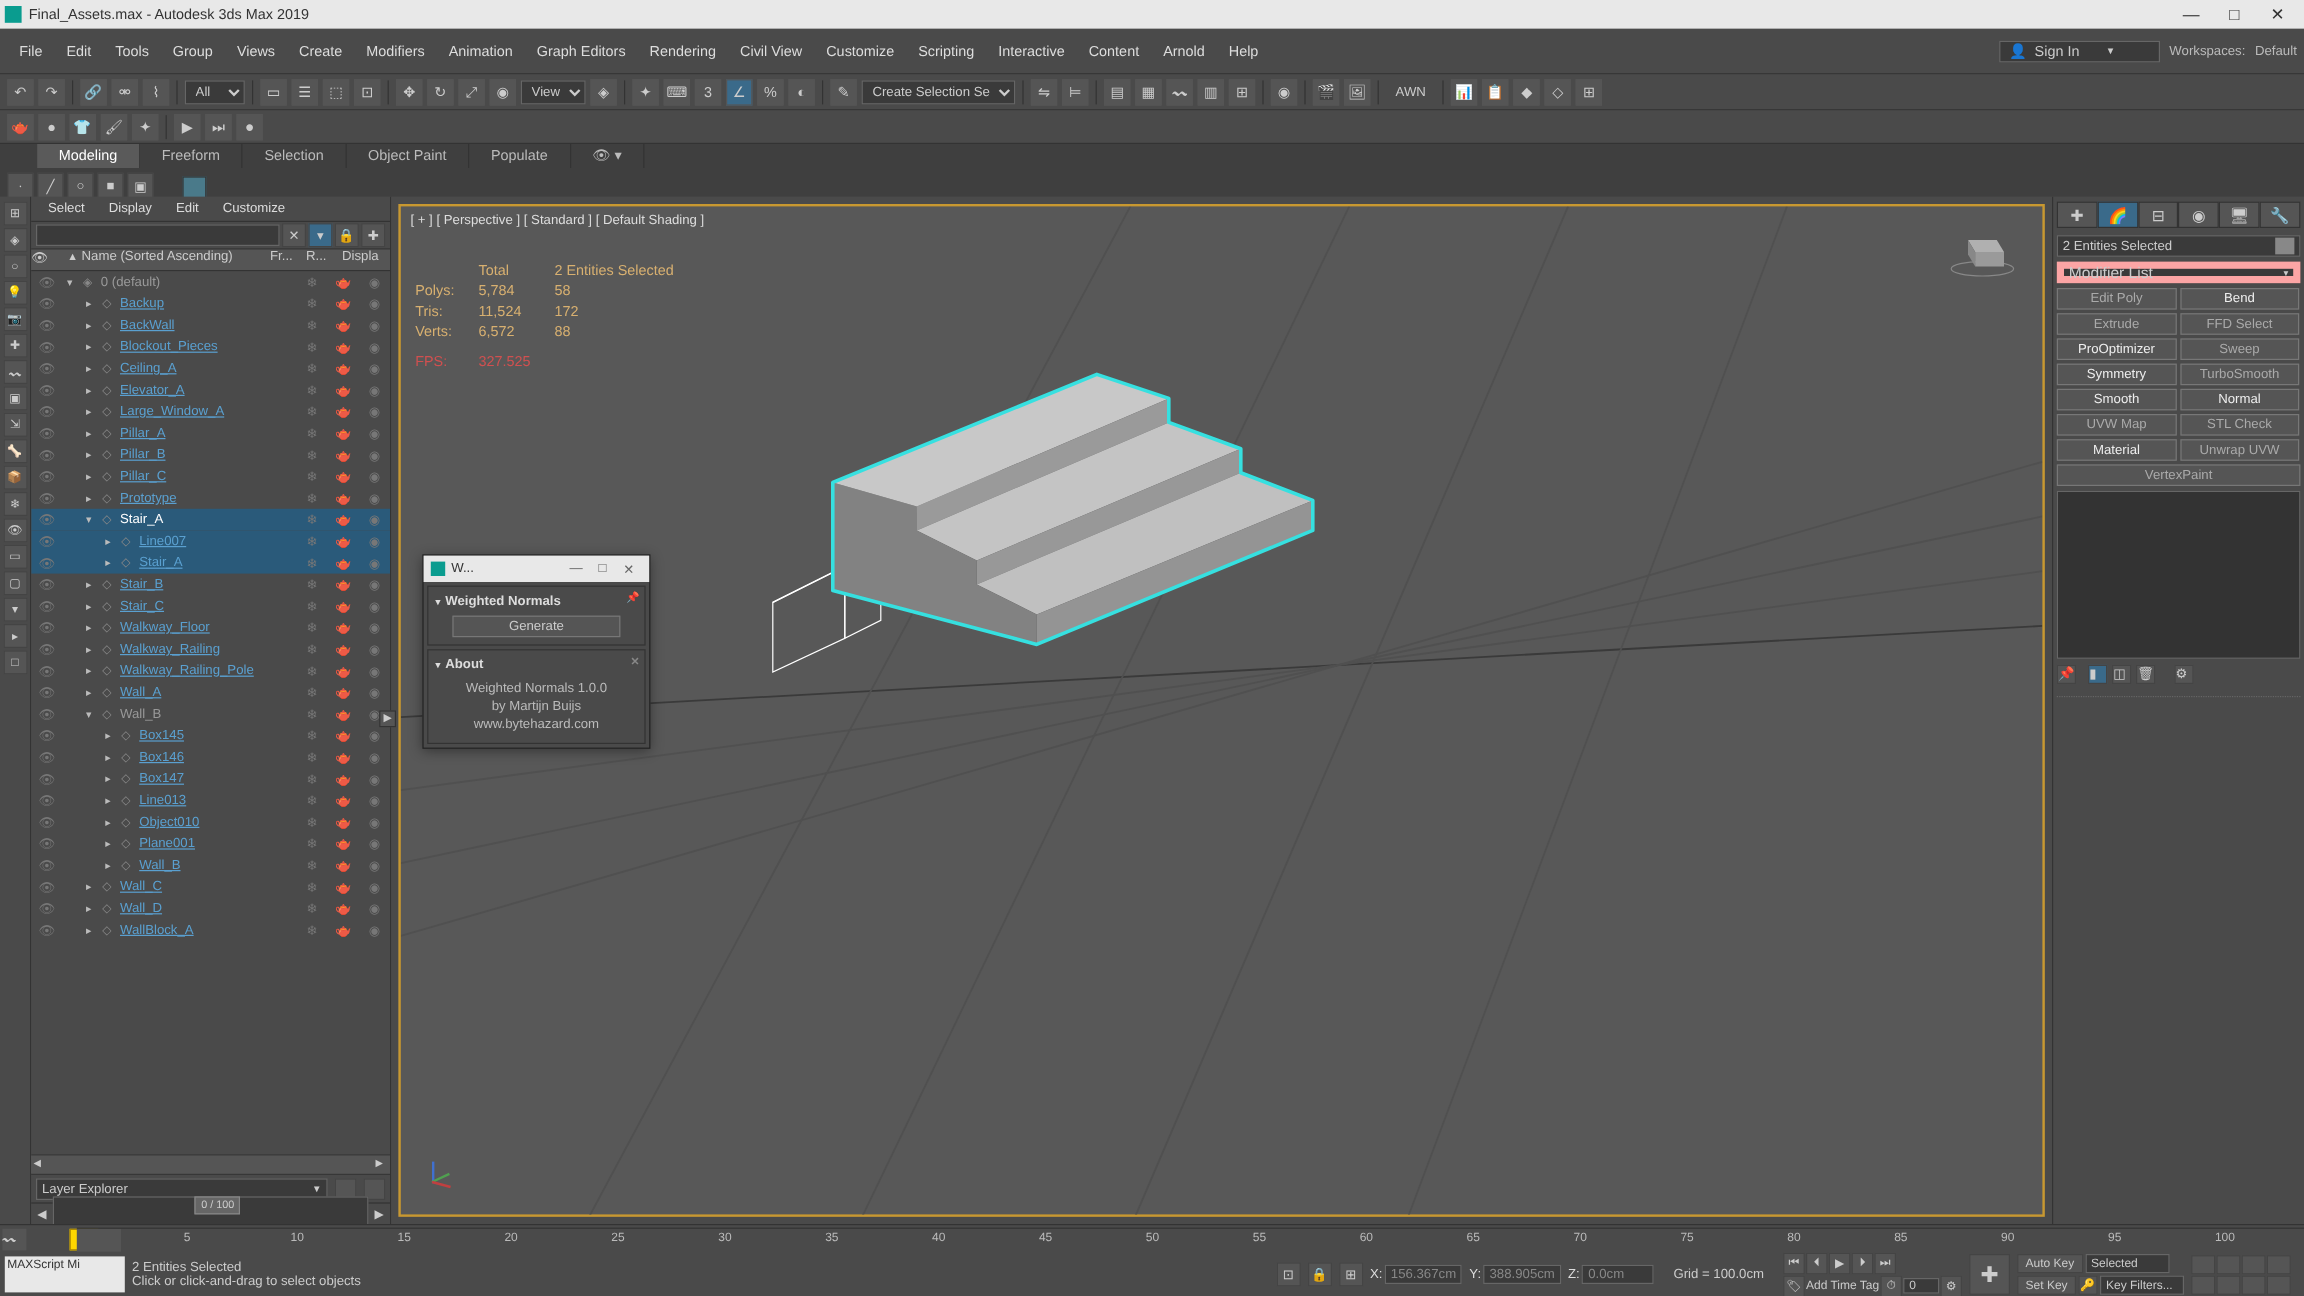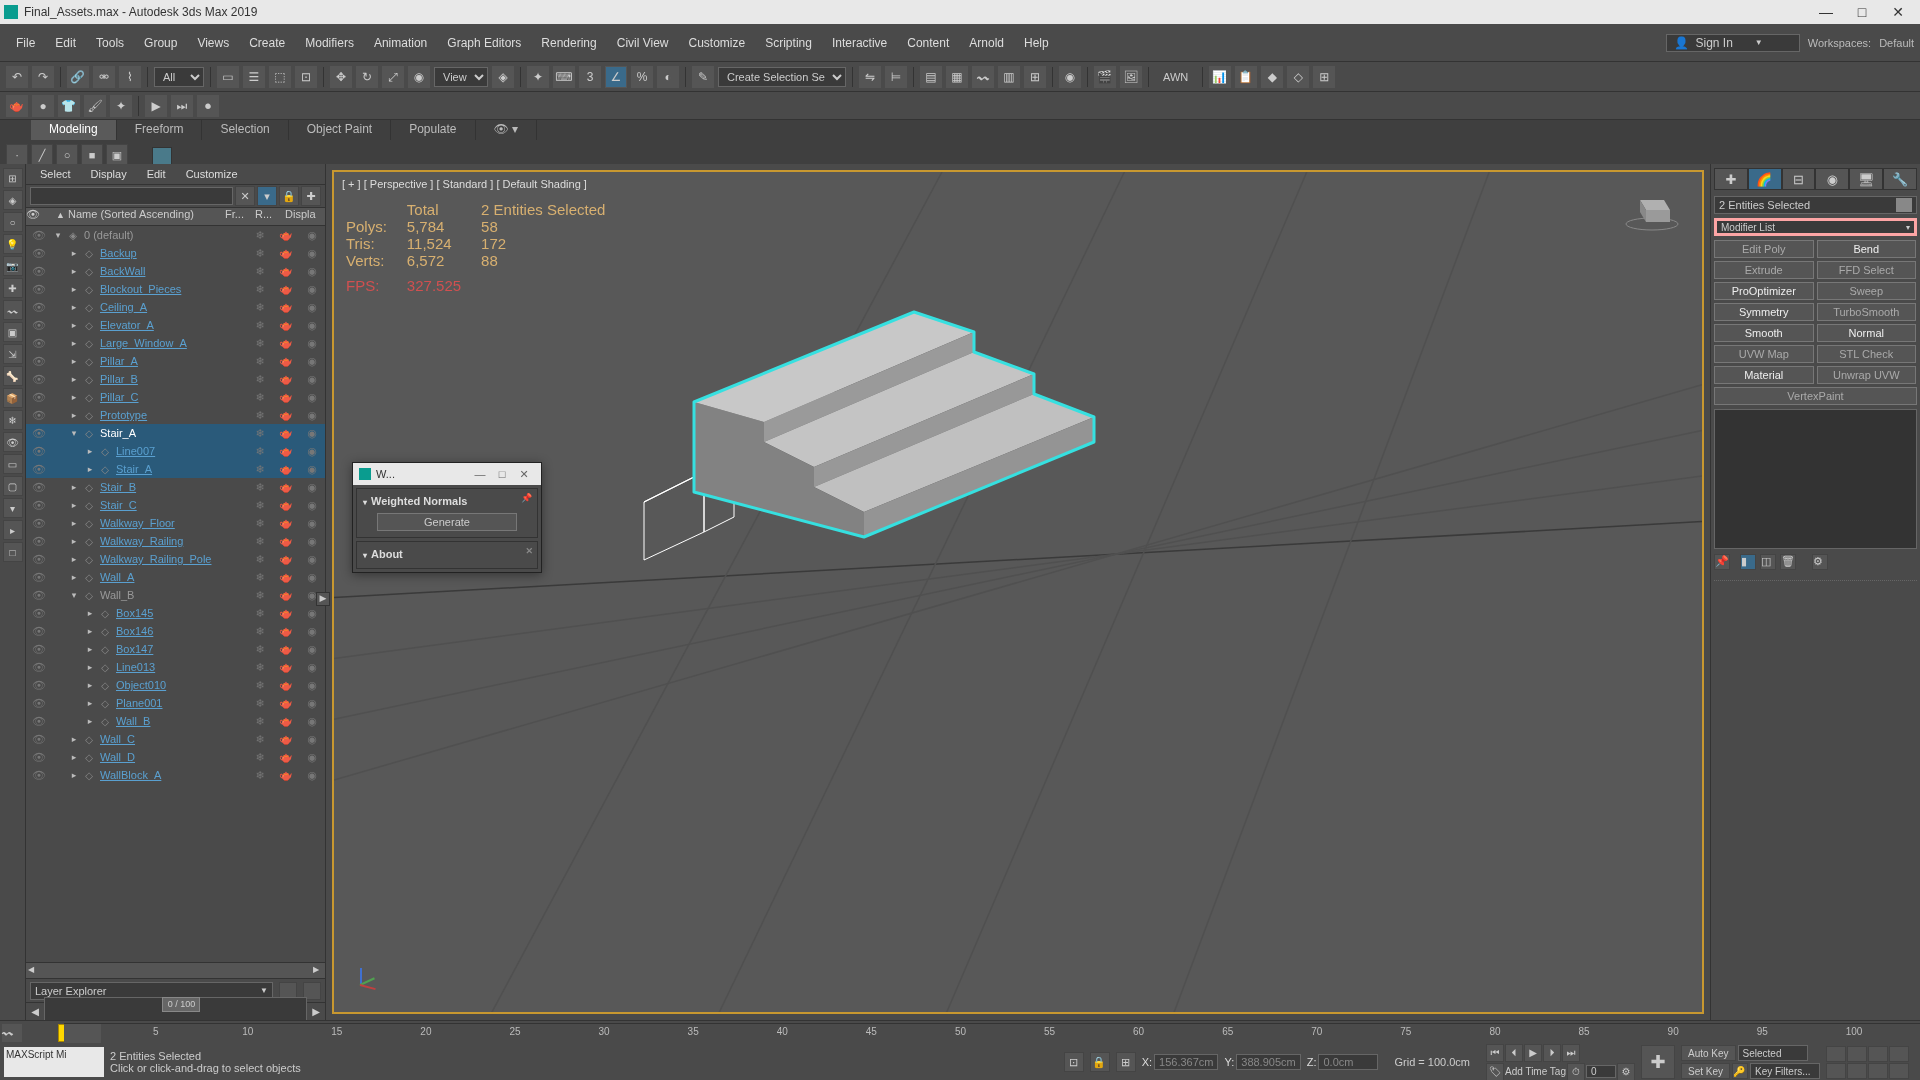--- a/index.html
+++ b/index.html
@@ -72,21 +72,21 @@
 
 .sliderrow { height:18px; display:flex; align-items:center; border-top:1px solid #333;}
 .sliderrow .cap { width:18px; text-align:center; font-size:10px;}
 .sliderrow .track { flex:1; height:30px; background:#3a3a3a; border:1px solid #666; position:relative;}
 .sliderrow .knob { position:absolute; left:45%; top:-1px; width:38px; height:15px; background:#666; border:1px solid #888; font-size:9px; text-align:center; line-height:13px;}
 
 
 .vp { flex:1; position:relative; background:#4a4a4a; display:flex; flex-direction:column;}
 .vp .canvas { flex:1; margin:6px; border:2px solid #c89830; background:#585858; position:relative; overflow:hidden;}
 .vp .vlabel { position:absolute; top:6px; left:8px; font-size:11px; color:#ddd;}
-.vp .stats { position:absolute; top:28px; left:10px; font-size:15px; color:#d8b070; line-height:15px;}
+.vp .stats { position:absolute; top:44px; left:10px; font-size:12px; color:#d8b070; line-height:15px;}
 .vp .stats table td { padding-right:18px; color:#d8b070;}
 .vp .fps { color:#d05050 !important;}
 .vp .axis { position:absolute; left:16px; bottom:16px; width:30px; height:30px;}
 .vp .axis .z {position:absolute;left:10px;bottom:10px;width:2px;height:18px;background:#4070d0;}
 .vp .axis .y {position:absolute;left:10px;bottom:10px;width:16px;height:2px;background:#50a050;transform:rotate(-25deg);transform-origin:left;}
 .vp .axis .x {position:absolute;left:10px;bottom:10px;width:16px;height:2px;background:#c04040;transform:rotate(15deg);transform-origin:left;}
 .vp .cube { position:absolute; top:10px; right:20px; width:60px; height:50px;}
 .vp .grid { position:absolute; inset:0; }
 .vp .model { position:absolute; left:300px; top:110px; width:520px; height:280px;}
 
@@ -103,21 +103,21 @@
 .dlg .gen { display:block; margin:2px auto; width:140px; height:18px; background:#555; border:1px solid #777; text-align:center; font-size:11px; line-height:16px;}
 .dlg .body { font-size:11px; text-align:center; color:#bbb; line-height:15px; padding:3px 0;}
 
 
 .cmd { width:210px; background:#4a4a4a; border-left:1px solid #333; display:flex; flex-direction:column; padding:4px 3px;}
 .cmd .tabs { display:flex; gap:0; height:24px; margin-bottom:4px;}
 .cmd .tabs .t { flex:1; height:22px; background:#555; border:1px solid #333; display:flex;align-items:center;justify-content:center; font-size:13px;}
 .cmd .tabs .t.active { background:#3a6a8a;}
 .cmd .namef { height:18px; background:#3a3a3a; border:1px solid #666; margin-bottom:4px; font-size:11px; padding:0 4px; display:flex; align-items:center;}
 .cmd .namef .sw { width:16px; height:14px; background:#888; margin-left:auto;}
-.cmd .mlist { height:18px; background:#3a3a3a; border:3px solid #fca5a5; position:relative; font-size:10px; padding:0 4px; display:flex; align-items:center; margin-bottom:4px;}
+.cmd .mlist { height:18px; background:#3a3a3a; border:6px solid #fca5a5; position:relative; font-size:13px; padding:0 4px; display:flex; align-items:center; margin-bottom:4px;}
 .cmd .mlist::after { content:"▾"; position:absolute; right:4px; font-size:8px;}
 .cmd .btns { display:flex; flex-wrap:wrap; gap:3px; margin-bottom:4px;}
 .cmd .btns .mb { width:calc(50% - 2px); height:18px; background:#555; border:1px solid #777; font-size:11px; text-align:center; line-height:16px; color:#aaa;}
 .cmd .btns .mb.en { color:#eee;}
 .cmd .btns .mb.full { width:100%;}
 .cmd .stack { height:140px; background:#333; border:1px solid #666; margin-bottom:4px;}
 .cmd .stbar { display:flex; gap:4px; height:18px; align-items:center;}
 .cmd .stbar .sb { width:16px; height:16px; background:#555; border:1px solid #444;}
 .cmd .stbar .sb.on { background:#3a6a8a;}
 
@@ -744,20 +744,25 @@
           <div class="wb">—</div>
           <div class="wb">□</div>
           <div class="wb">✕</div>
         </div>
         <div class="sect">
           <div class="sh"><span>Weighted Normals</span><span class="pin">📌</span></div>
           <div class="gen">Generate</div>
         </div>
         <div class="sect">
           <div class="sh"><span>About</span><span class="pin">✕</span></div>
+          <div class="body">
+            <div>Weighted Normals 1.0.0</div>
+            <div>by Martijn Buijs</div>
+            <div>www.bytehazard.com</div>
+          </div>
         </div>
       </div>
     </div>
   </div>
 
   <div class="cmd">
     <div class="tabs">
       <div class="t">✚</div>
       <div class="t active">🌈</div>
       <div class="t">⊟</div>

